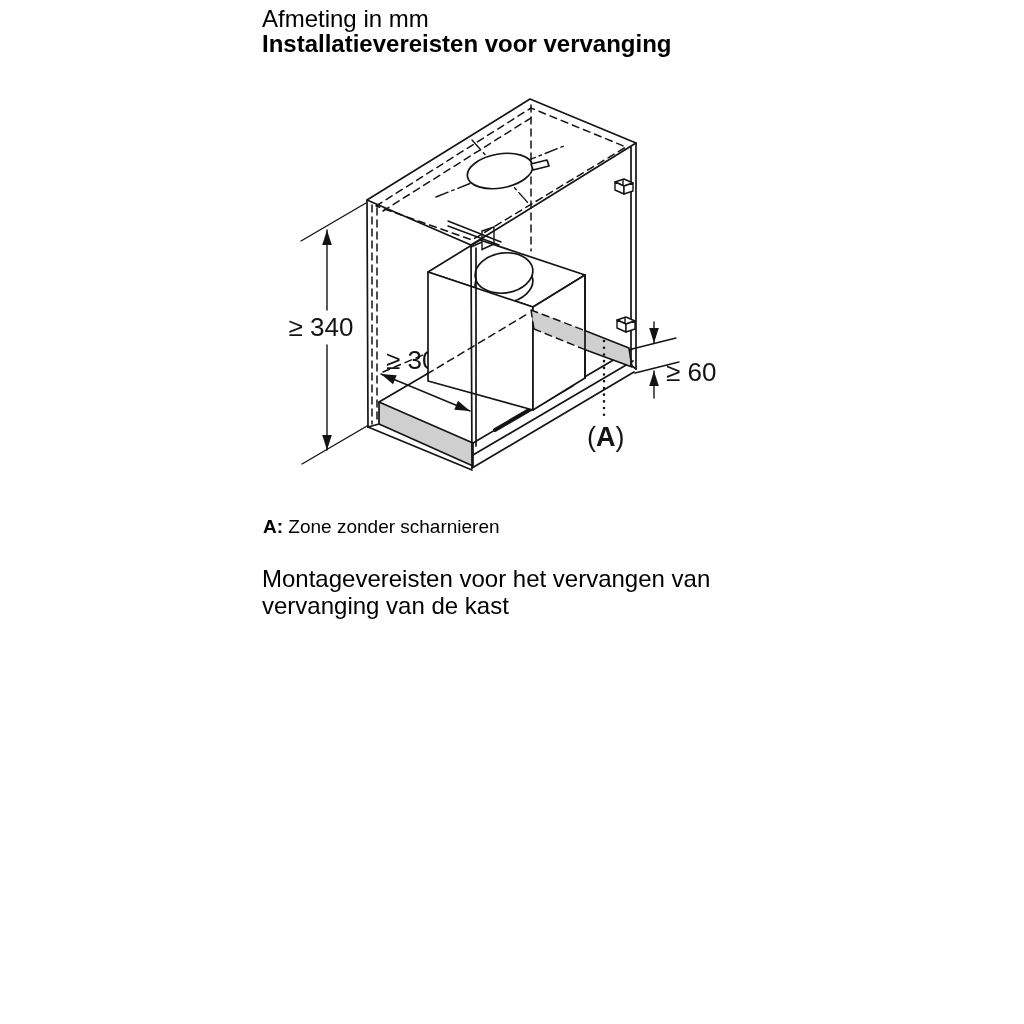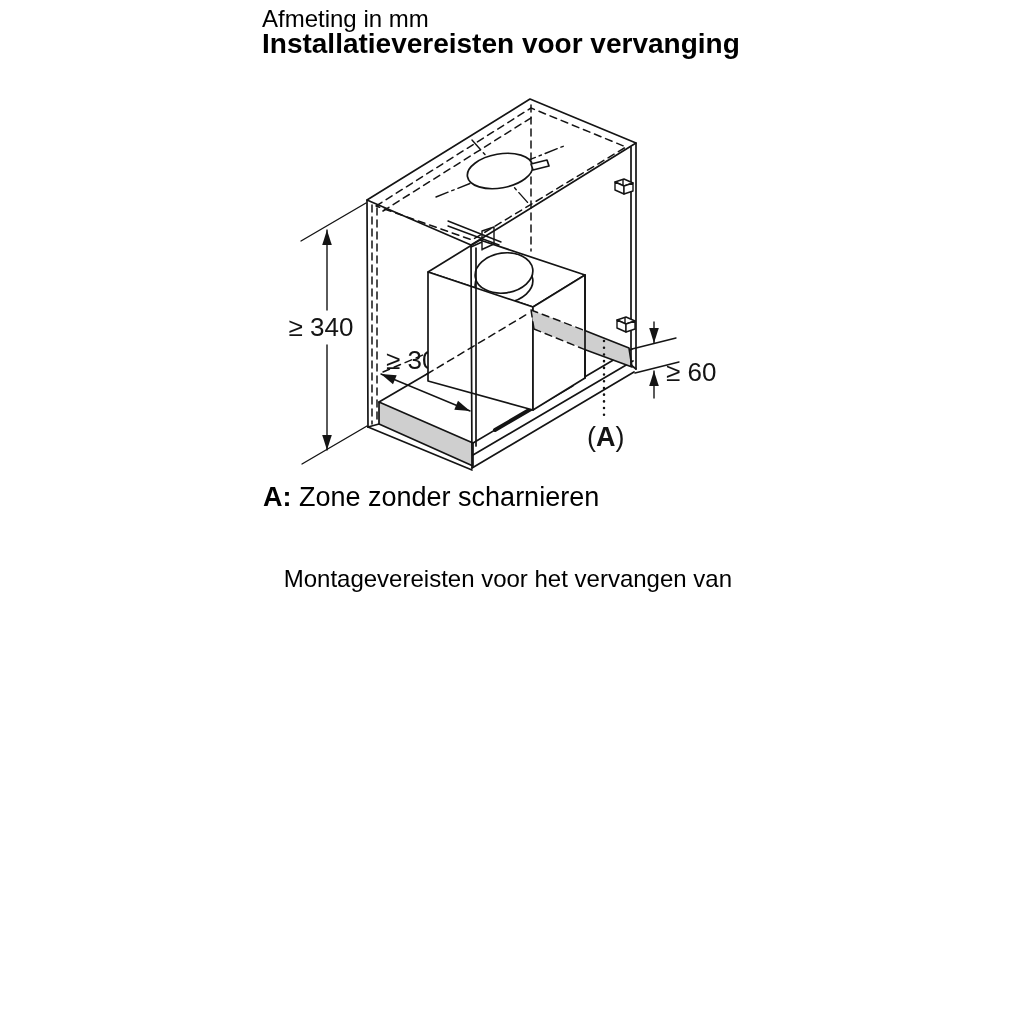--- a/index.html
+++ b/index.html
@@ -6,24 +6,24 @@
     --line:#141414;
     --shade:#cfcfcf;
     --bg:#ffffff;
   }
   *{margin:0;padding:0;box-sizing:border-box;}
   html,body{width:1024px;height:1024px;background:var(--bg);overflow:hidden;}
   body{position:relative;font-family:"Liberation Sans",sans-serif;color:#000;}
 
   .abs{position:absolute;}
   .subtitle{left:262px;top:6px;font-size:24px;line-height:26px;font-weight:400;text-align:center;}
-  .title{left:262px;top:31px;font-size:28px;line-height:26px;font-weight:bold;}
-  .legend{left:263px;top:484px;font-size:27px;line-height:26px;}
+  .title{left:262px;top:31px;font-size:24px;line-height:26px;font-weight:bold;}
+  .legend{left:263px;top:514px;font-size:19px;line-height:26px;}
   .legend b{font-weight:bold;}
-  .paragraph{left:262px;top:566px;font-size:24px;line-height:26.5px;width:470px;text-align:right;}
+  .paragraph{left:262px;top:566px;font-size:24px;line-height:26.5px;width:470px;}
 
   
   .ln{stroke:var(--line);fill:none;stroke-width:1.7;stroke-linecap:round;stroke-linejoin:round;}
   .fw{fill:#fff;}
   .sh{fill:var(--shade);stroke:none;}
   .dsh{stroke-dasharray:7 5;stroke-width:1.5;}
   .dd{stroke-dasharray:13 4 2.5 4;stroke-width:1.4;}
   .dot{stroke-dasharray:0.1 6.6;stroke-width:2.5;stroke-linecap:round;}
   .hv{stroke-width:4;}
   .thin{stroke-width:1.4;}
@@ -147,13 +147,14 @@
   <g>
     <path class="ln dot" d="M604,341 L604,415"></path>
     <text class="ref" x="587" y="446"><tspan>(</tspan><tspan class="bold">A</tspan><tspan>)</tspan></text>
   </g>
 </svg>
 
 <div class="abs legend"><b>A:</b><span> Zone zonder scharnieren</span></div>
 
 <div class="abs paragraph">
   <div>Montagevereisten voor het vervangen van</div>
+  <div>vervanging van de kast</div>
 </div>
 
 </body></html>

